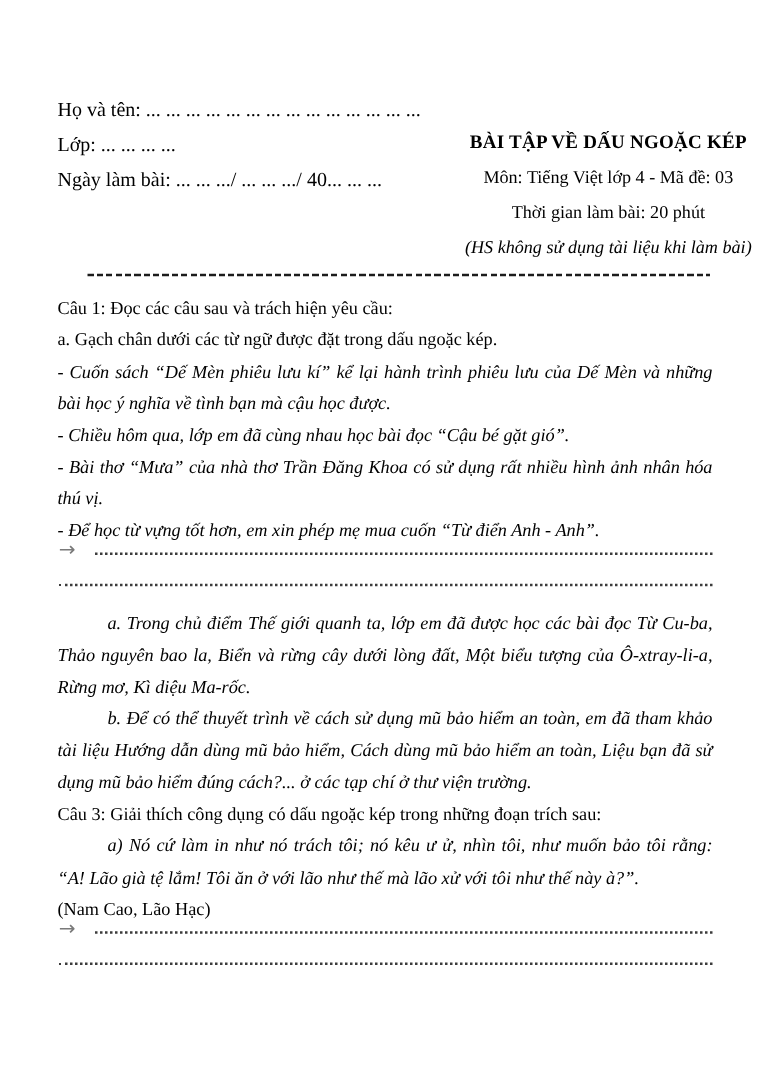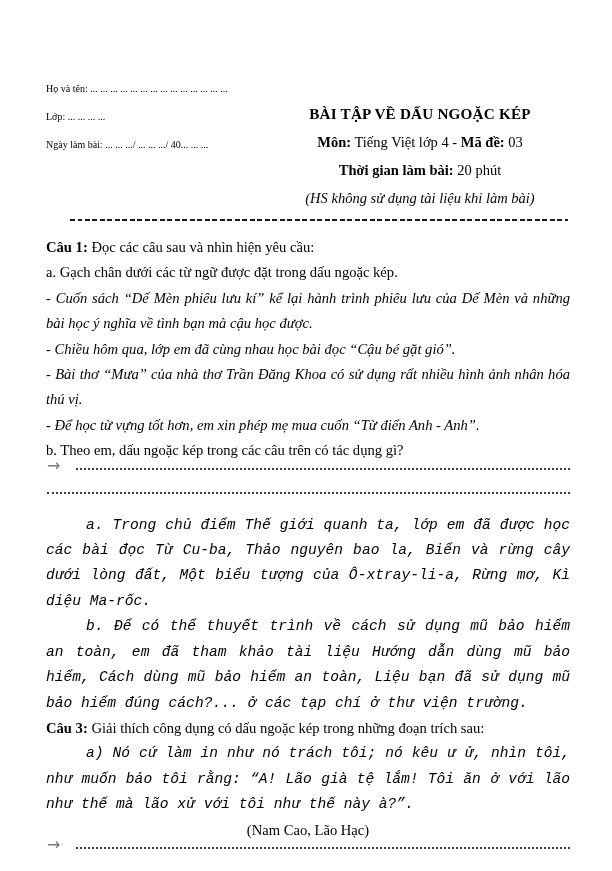--- a/index.html
+++ b/index.html
@@ -8,37 +8,37 @@
     width:612px; height:871px;
     box-sizing:border-box;
     background:#ffffff;
     color:#000000;
     font-family:"Liberation Serif","DejaVu Serif",serif;
     padding:60px 42px 0 46px;
     overflow:hidden;
   }
   
   .header { display:flex; justify-content:space-between; align-items:flex-start; }
-  .hl { font-size:10px; line-height:28px; padding-top:15px; white-space:nowrap; }
+  .hl { font-size:16px; line-height:28px; padding-top:15px; white-space:nowrap; }
   .hr { font-size:14.5px; line-height:28px; text-align:center; min-width:300px; }
   .hr .title { font-weight:bold; font-size:15.2px; letter-spacing:0.2px;margin-top:40px; }
-  .b  { font-weight:bold; }
+  .b  { font-weight:normal; }
   .it { font-style:italic; }
   
   .sep {
     margin:7px 0 0 24px;
     width:498px; height:2px;
     background:repeating-linear-gradient(90deg,#1c1c1c 0 5px,transparent 5px 7.5px);
   }
   
   .content { margin-top:14px; font-size:14.6px; line-height:25.4px; }
   .content p { margin:0; }
   .just { text-align:justify; }
-  .ind  { text-indent:40px;font-family:Liberation Mono, monospace; }
-  .right{ text-align:center; }
+  .ind  { text-indent:40px; }
+  .right{ text-align:left; }
   
   .ans-line { position:relative; height:24.5px; }
   .dotfill {
     position:absolute; left:1px; right:0; top:4px;
     border-top:2px dotted #3c3c3c;
   }
   .dotfill.wa { left:30px; }
   .arrow {
     position:absolute; left:1px; top:-6px;
     color:#7a7a7a;
@@ -71,27 +71,26 @@
       </div>
       <div class="it">(HS không sử dụng tài liệu khi làm bài)</div>
     </div>
   </div>
 
   <div class="sep"></div>
 
   <div class="content">
 
     <div>
-      <p><span class="b">Câu 1:</span> <span>Đọc các câu sau và nhìn hiện yêu cầu:</span></p>
+      <p><span class="b">Câu 1:</span> <span>Đọc các câu sau và trách hiện yêu cầu:</span></p>
       <p>a. Gạch chân dưới các từ ngữ được đặt trong dấu ngoặc kép.</p>
       <p class="it just">- Cuốn sách “Dế Mèn phiêu lưu kí” kể lại hành trình phiêu lưu của Dế Mèn và những bài học ý nghĩa về tình bạn mà cậu học được.</p>
       <p class="it just">- Chiều hôm qua, lớp em đã cùng nhau học bài đọc “Cậu bé gặt gió”.</p>
       <p class="it just">- Bài thơ “Mưa” của nhà thơ Trần Đăng Khoa có sử dụng rất nhiều hình ảnh nhân hóa thú vị.</p>
       <p class="it just">- Để học từ vựng tốt hơn, em xin phép mẹ mua cuốn “Từ điển Anh - Anh”.</p>
-      <p>b. Theo em, dấu ngoặc kép trong các câu trên có tác dụng gì?</p>
       <div class="ans-line">
         <span class="arrow">→</span>
         <span class="dotfill wa"></span>
       </div>
       <div class="ans-line">
         <span class="dotfill"></span>
       </div>
     </div>
 
     <div>

